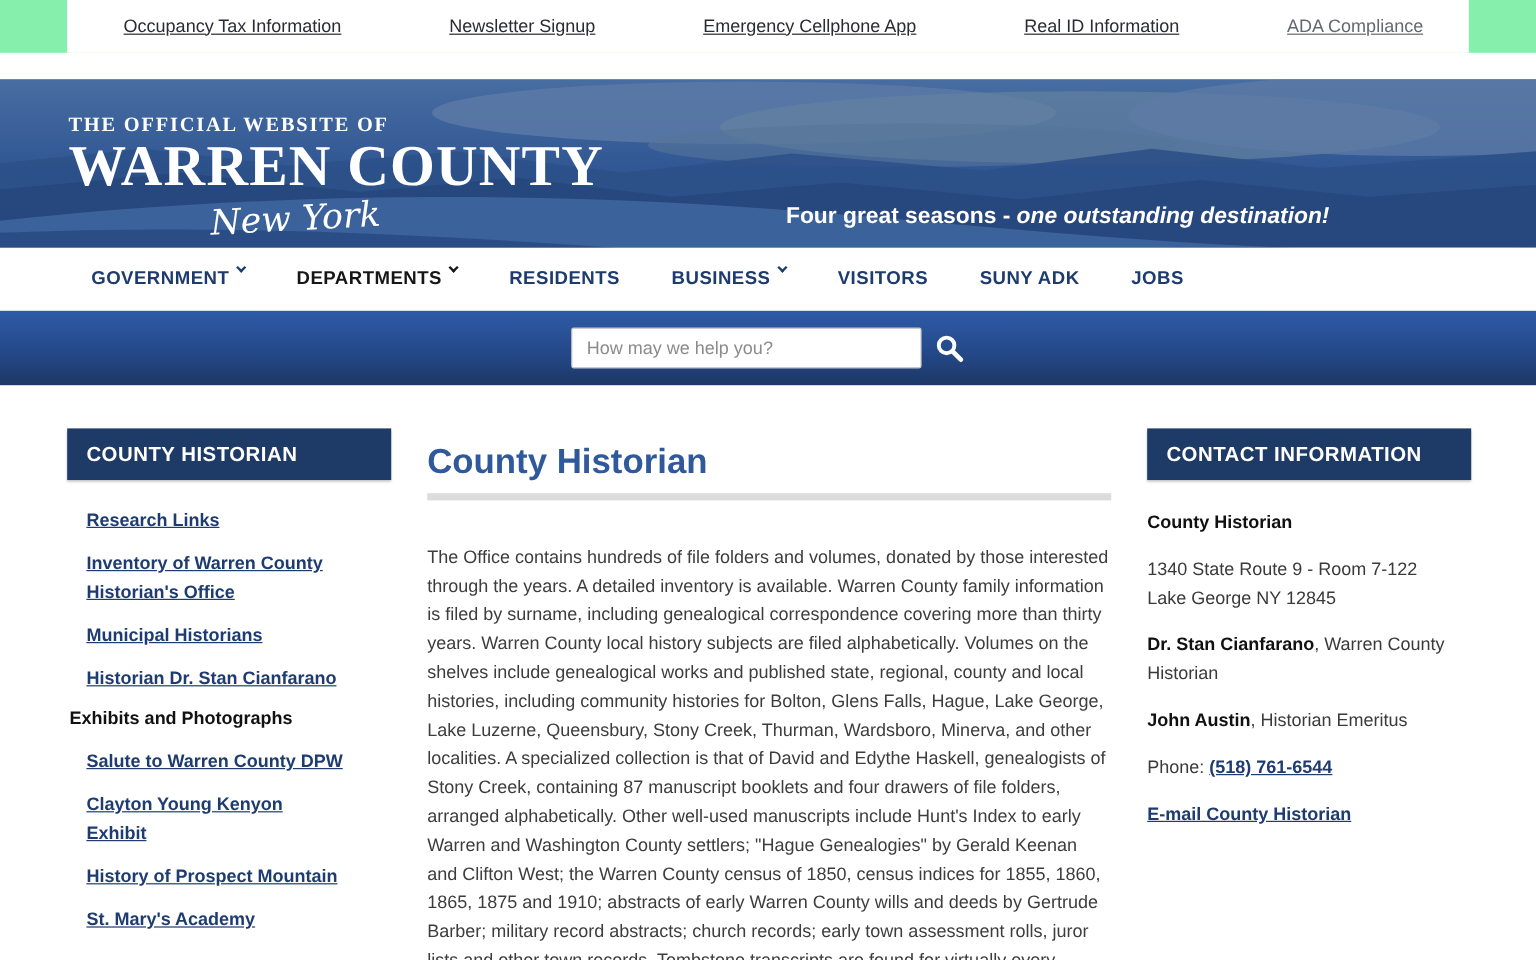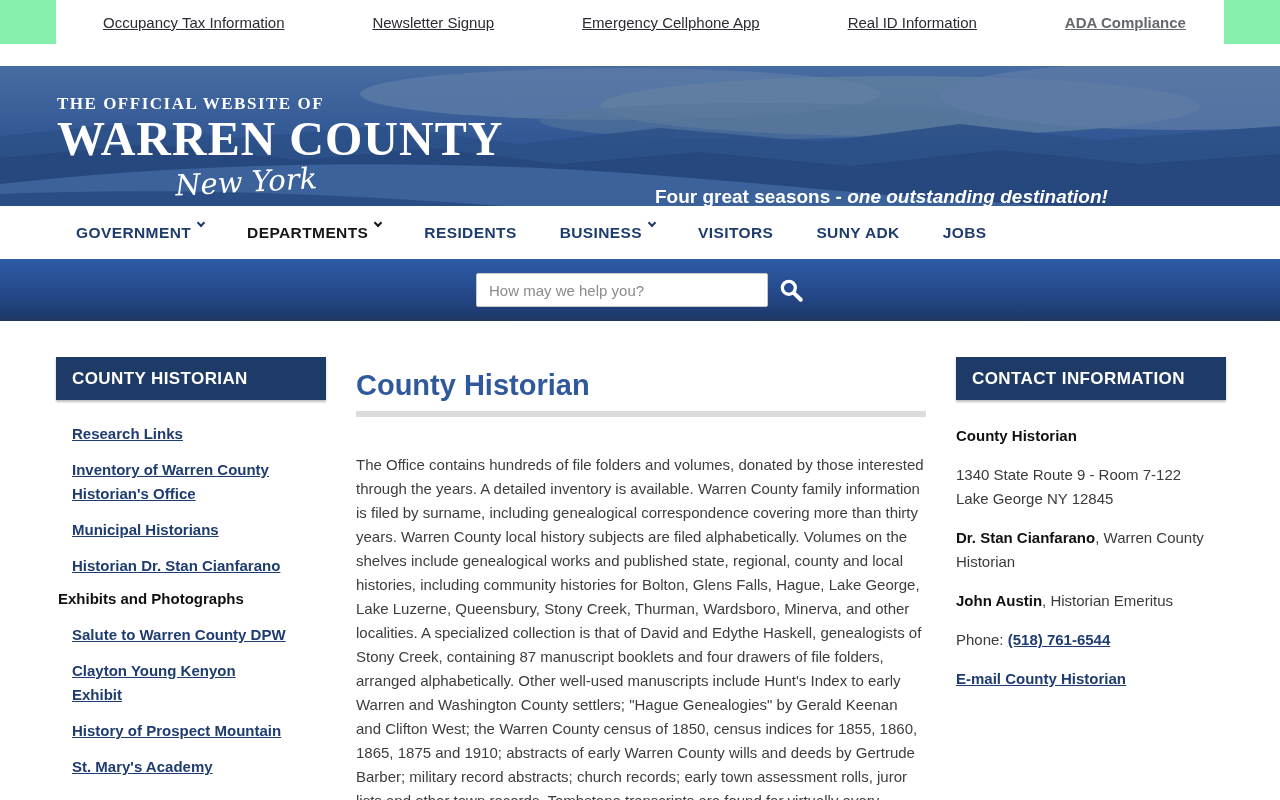--- a/index.html
+++ b/index.html
@@ -5,33 +5,33 @@
   * { margin:0; padding:0; box-sizing:border-box; }
   html,body { width:1280px; height:800px; overflow:hidden; background:#ffffff;
               font-family:"Liberation Sans", sans-serif; }
 
   
   .topbar { background:#86efac; height:44px; }
   .topbar-inner { width:1168px; height:44px; margin:0 auto; background:#ffffff;
                   display:flex; align-items:center; justify-content:space-between;
                   padding:0 38px 0 47px; }
   .topbar-inner a { font-size:15px; color:#2a2b33; text-decoration:underline; cursor:pointer; }
-  .topbar-inner a.muted { color:#66686f;font-weight:bold; }
+  .topbar-inner a.muted { color:#66686f; }
 
   
   .hero { position:relative; height:140px; background:linear-gradient(180deg,#486da2 0%,#2e5492 60%,#27497f 100%); overflow:hidden;margin-top:22px; }
   .hero svg.scene { position:absolute; inset:0; }
   .logo { position:absolute; left:57px; top:28px; color:#ffffff; }
   .logo-pre { font-family:"Liberation Serif", serif; font-weight:bold; font-size:17px;
               letter-spacing:1.5px; }
   .logo-main { font-family:"Liberation Serif", serif; font-weight:bold; font-size:48px;
                letter-spacing:1px; line-height:1.05; }
   .logo-script { font-family:"DejaVu Serif", serif; font-style:italic; font-size:29px;
                  margin-left:118px; margin-top:-4px; transform:rotate(-3deg); }
-  .tagline { position:absolute; left:655px; top:120px; color:#ffffff; font-size:19px;
+  .tagline { position:absolute; left:655px; top:104px; color:#ffffff; font-size:19px;
              font-weight:bold; white-space:nowrap; }
   .tagline .it { font-style:italic; }
 
   
   .navbar { background:#ffffff; height:53px; }
   .navbar-inner { width:1168px; margin:0 auto; height:53px; display:flex; align-items:center;
                   gap:43px; padding-left:20px; }
   .nav-item { font-size:15.5px; font-weight:bold; letter-spacing:.4px; color:#1d3c6d;
               cursor:pointer; display:flex; align-items:flex-start; }
   .nav-item.active { color:#161616; }

